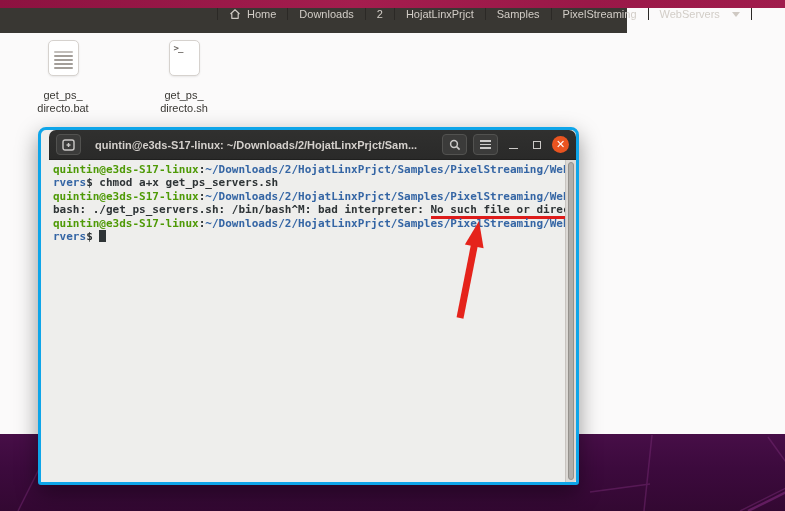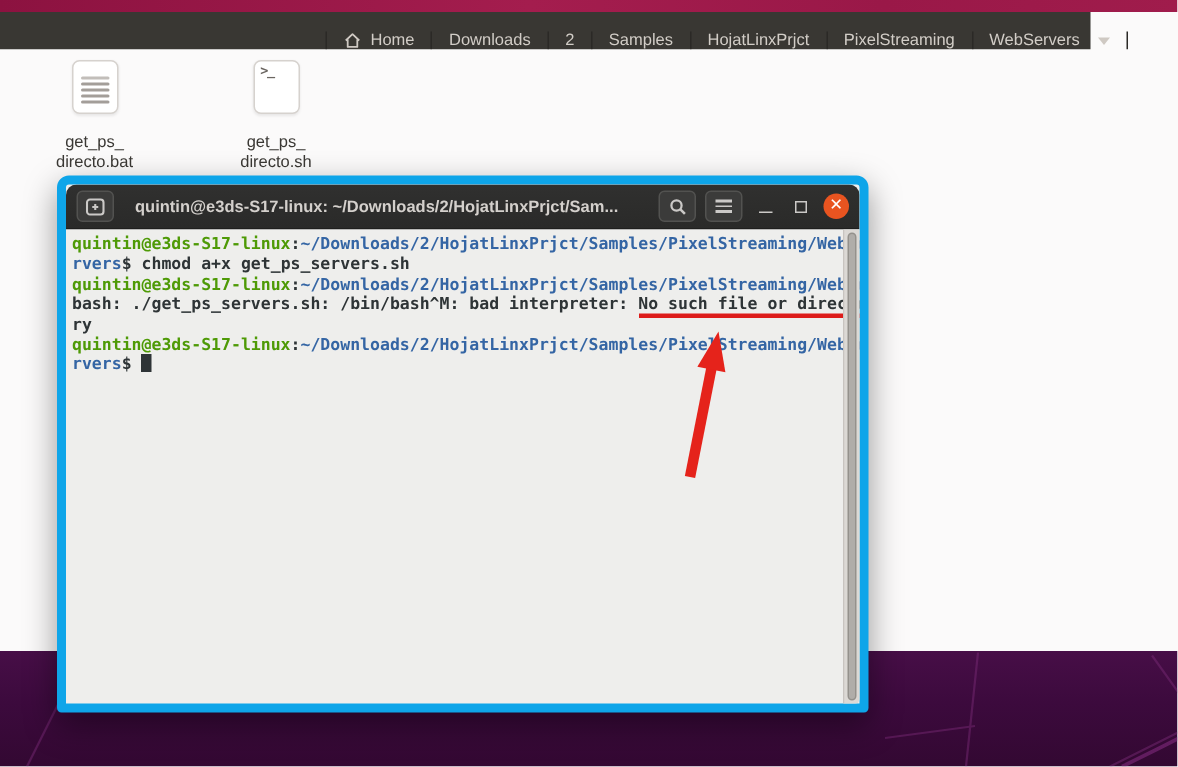--- a/index.html
+++ b/index.html
@@ -16,22 +16,22 @@
     background:linear-gradient(90deg,#8c1240 0%,#a41d4e 45%,#9a1848 75%,#a01c4c 100%);
   }
   .wallpaper-bottom{
     position:absolute; left:0; top:434px; width:785px; height:77px;
     background:linear-gradient(180deg,#470e47 0%,#3c0a3d 45%,#330832 100%);
   }
   .wallpaper-bottom svg{ position:absolute; left:0; top:0; }
 
   
   .toolbar{
-    position:absolute; left:0; top:8px; width:727px; height:25px;
-    background:#393733; display:flex; align-items:flex-end;
+    position:absolute; left:0; top:8px; width:627px; height:25px;
+    background:#393733; display:flex; align-items:flex-start;
   }
   .crumbs{ display:flex; margin-left:217px; border-left:1px solid #2b2926; }
   .crumb{
     display:flex; align-items:center; gap:6px; padding:0 11px;
     border-right:1px solid #2b2926; color:#d2cdc7; font-size:11px;
     white-space:nowrap; cursor:default;
   }
   .crumb .home-ic{ width:12px; height:12px; display:inline-block; }
   .caret{
     width:0; height:0; border-left:4px solid transparent; border-right:4px solid transparent;
@@ -51,23 +51,23 @@
   .doc-icon .lines i{ display:block; height:2px; background:#a39e99; margin-bottom:2px; border-radius:1px; }
   .doc-icon .lines i:first-child{ background:#c2beba; }
   .doc-icon .glyph{
     position:absolute; left:4px; top:2px;
     font:bold 9px "DejaVu Sans Mono",monospace; color:#6b6661; letter-spacing:-1px;
   }
   .file-label{ margin-top:13px; font-size:11px; line-height:12.5px; color:#3a3834; }
 
   
   .terminal{
-    position:absolute; left:38px; top:117px; width:541px; height:358px;
-    background:#eeeeec; border:6px solid #0ea5e9; border-radius:8px 8px 3px 3px;
-    box-shadow:0 8px 22px rgba(0,0,0,.4); z-index:5;
+    position:absolute; left:38px; top:127px; width:541px; height:358px;
+    background:#eeeeec; border:3px solid #0ea5e9; border-radius:8px 8px 3px 3px;
+    box-shadow:0 8px 22px rgba(0,0,0,.4); z-index:5;padding-left:8px;
   }
   .titlebar{
     height:30px; background:linear-gradient(#30302f,#2a2a29);
     border-radius:7px 7px 0 0; border-bottom:1px solid #1f1f1e;
     display:flex; align-items:center; padding:0 7px; gap:6px;
   }
   .tb-btn{
     width:25px; height:21px; border-radius:4px; background:#3b3b3a; border:1px solid #525250;
     display:flex; align-items:center; justify-content:center; color:#cbc9c7; flex:none;
   }
@@ -122,24 +122,24 @@
         </svg>
         <span>Home</span>
       </div>
       <div class="crumb">
         <span>Downloads</span>
       </div>
       <div class="crumb">
         <span>2</span>
       </div>
       <div class="crumb">
+        <span>HojatLinxPrjct</span>
+      </div>
+      <div class="crumb">
         <span>Samples</span>
-      </div>
-      <div class="crumb">
-        <span>HojatLinxPrjct</span>
       </div>
       <div class="crumb">
         <span>PixelStreaming</span>
       </div>
       <div class="crumb">
         <span>WebServers</span>
         <span class="caret" style="margin-left: 6px;"></span>
       </div>
     </div>
 </div>
@@ -218,21 +218,20 @@
       </div>
     <div class="close-btn">
         <span>✕</span>
       </div>
   </div>
   <div class="term-body">
       <div class="term-line"><span class="c-g">quintin@e3ds-S17-linux</span><span class="c-f">:</span><span class="c-b">~/Downloads/2/HojatLinxPrjct/Samples/PixelStreaming/WebSe</span></div>
       <div class="term-line"><span class="c-b">rvers</span><span class="c-f">$ chmod a+x get_ps_servers.sh</span></div>
       <div class="term-line"><span class="c-g">quintin@e3ds-S17-linux</span><span class="c-f">:</span><span class="c-b">~/Downloads/2/HojatLinxPrjct/Samples/PixelStreaming/WebSe</span></div>
       <div class="term-line"><span class="c-f">bash: ./get_ps_servers.sh: /bin/bash^M: bad interpreter: </span><span class="c-f u-red">No such file or directo</span></div>
-      <div class="term-line"><span class="c-f">ry</span></div>
       <div class="term-line"><span class="c-g">quintin@e3ds-S17-linux</span><span class="c-f">:</span><span class="c-b">~/Downloads/2/HojatLinxPrjct/Samples/PixelStreaming/WebSe</span></div>
       <div class="term-line"><span class="c-b">rvers</span><span class="c-f">$ </span><span class="cursor"></span></div>
     </div>
   <div class="scrollbar">
     <div class="scroll-thumb"></div>
   </div>
 </div>
 
 <svg class="annotation" viewBox="0 0 785 511">
   <line x1="460" y1="318" x2="474.3" y2="245.5" stroke="#e5231b" stroke-width="7"></line>

